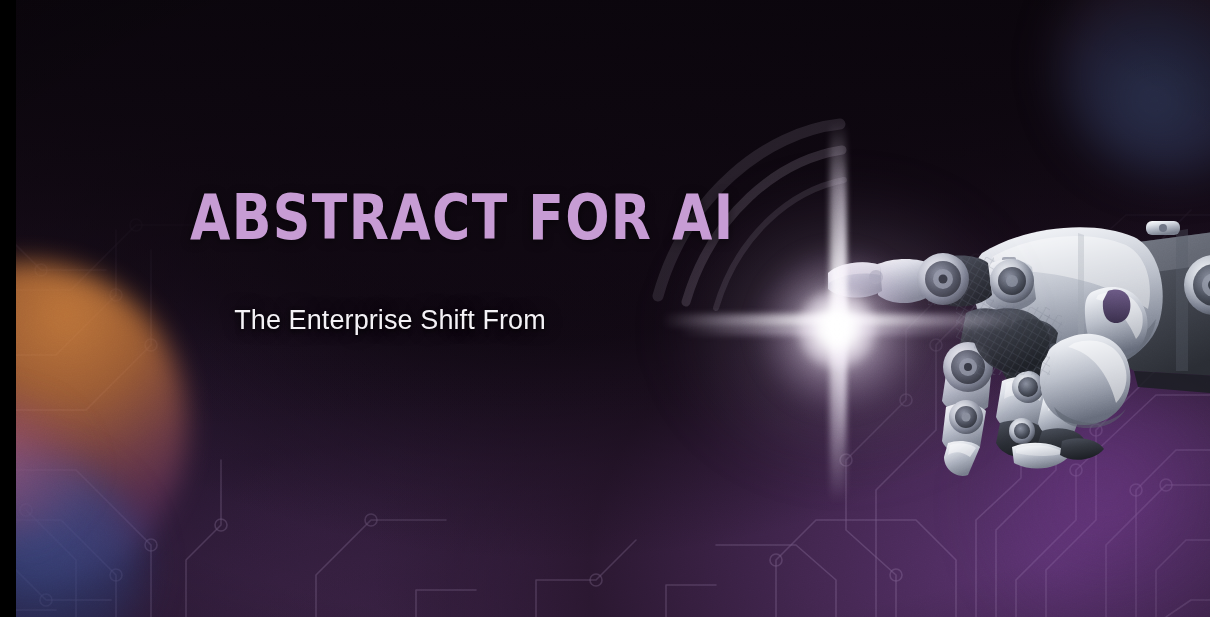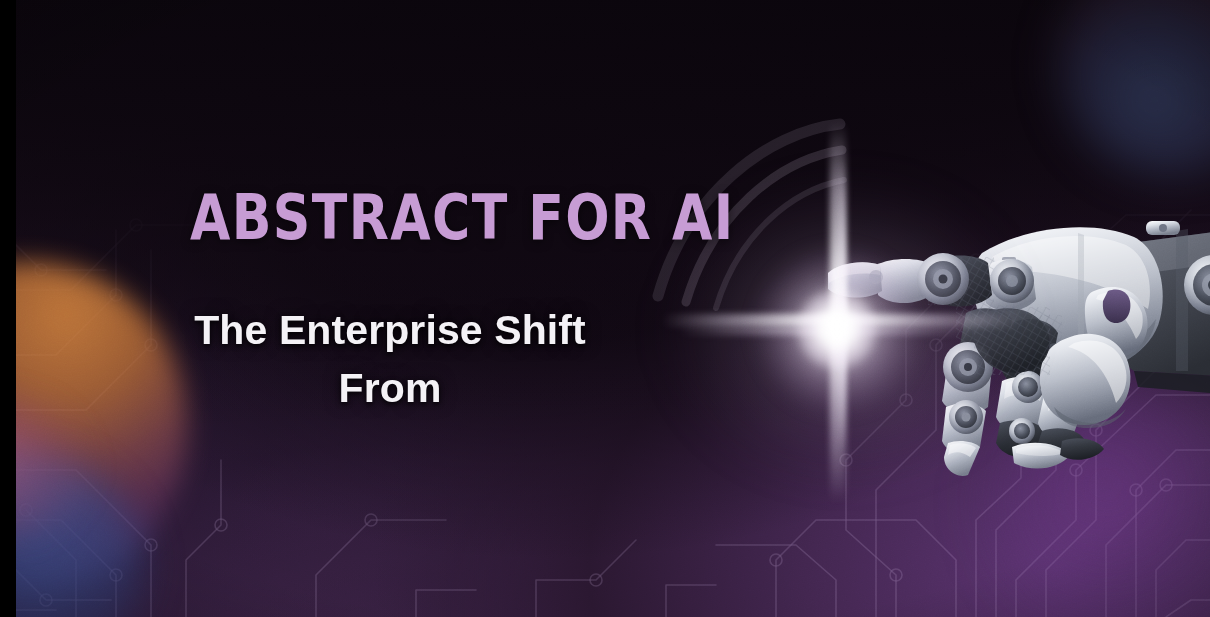--- a/index.html
+++ b/index.html
@@ -214,22 +214,22 @@
     color: #c79cd4;
     text-transform: uppercase;
     transform: scaleX(0.92);
     transform-origin: left center;
     white-space: nowrap;
     text-shadow: 0 2px 10px rgba(0,0,0,0.55);
   }
   .subtitle {
     margin: 52px 0 0 0;
     font-family: "Liberation Sans", sans-serif;
-    font-weight: 700;
-    font-size: 41px;
+    font-weight: 400;
+    font-size: 27px;
     line-height: 1.42;
     letter-spacing: 0.1px;
     color: #f4f2f6;
     text-shadow: 0 2px 5px rgba(0,0,0,0.85), 0 0 16px rgba(0,0,0,0.6);
   }
 
   
   .grain {
     position: absolute;
     inset: 0;

